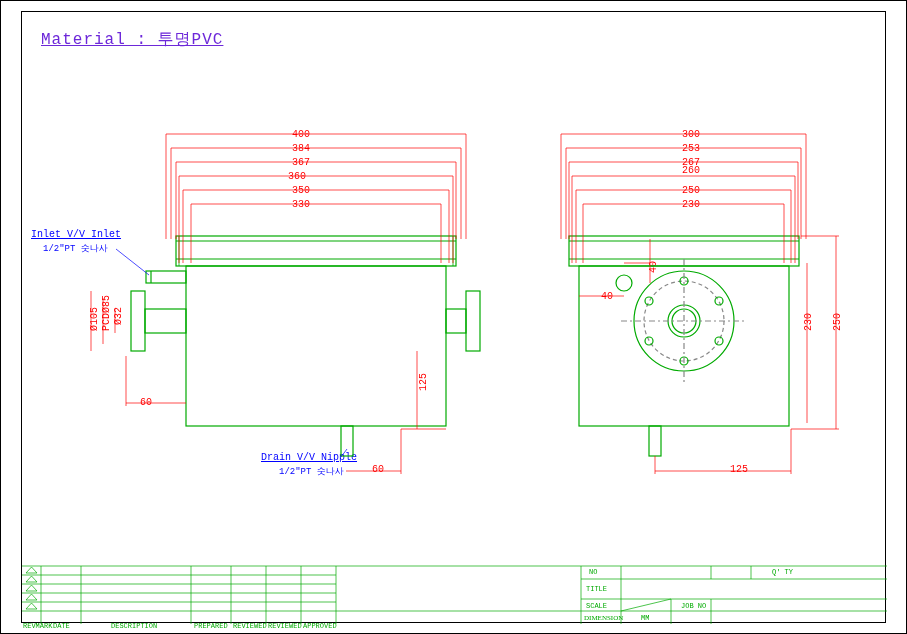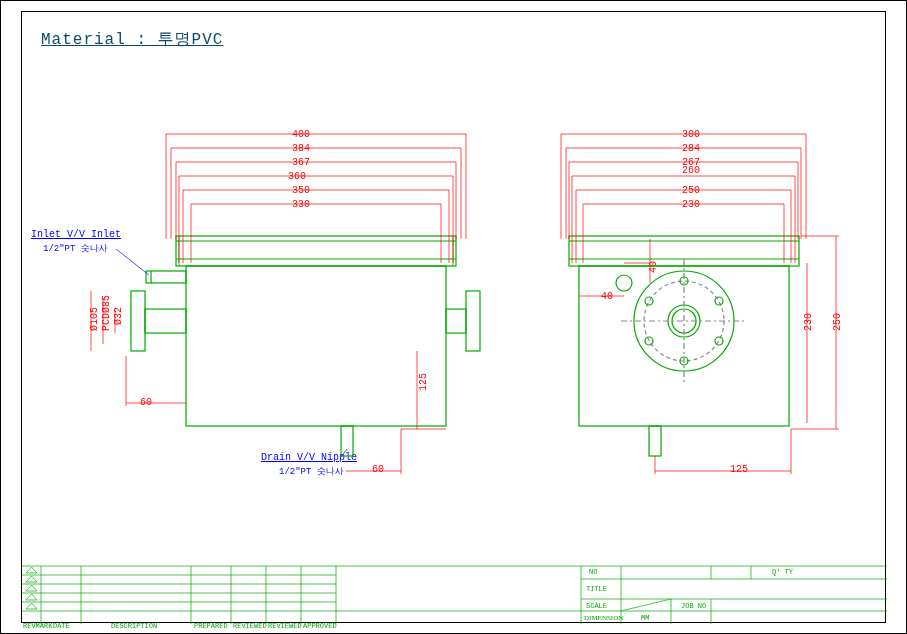--- a/index.html
+++ b/index.html
@@ -23,21 +23,21 @@
     right: 20px;
     bottom: 10px;
     border: 1px solid #000;
   }
   .title {
     position: absolute;
     top: 28px;
     left: 40px;
     font-size: 16px;
     font-family: "Courier New", monospace;
-    color: #0c4a6e;
+    color: #6d28d9;
     text-decoration: underline;
     letter-spacing: 1px;
   }
   .dim-text {
     position: absolute;
     color: #f00;
     font-size: 10px;
     text-align: center;
     white-space: nowrap;
   }
@@ -78,21 +78,21 @@
   <div class="title">Material : 투명PVC</div>
 
   <div class="dim-text" style="top:128px; left:270px; width:60px;">400</div>
   <div class="dim-text" style="top:142px; left:270px; width:60px;">384</div>
   <div class="dim-text" style="top:156px; left:270px; width:60px;">367</div>
   <div class="dim-text" style="top:170px; left:266px; width:60px;font-family:Liberation Mono, monospace;">360</div>
   <div class="dim-text" style="top:184px; left:270px; width:60px;">350</div>
   <div class="dim-text" style="top:198px; left:270px; width:60px;">330</div>
 
   <div class="dim-text" style="top:128px; left:660px; width:60px;">300</div>
-  <div class="dim-text" style="top:142px; left:660px; width:60px;">284</div>
+  <div class="dim-text" style="top:142px; left:660px; width:60px;">253</div>
   <div class="dim-text" style="top:156px; left:660px; width:60px;">267</div>
   <div class="dim-text" style="top:164px; left:660px; width:60px;">260</div>
   <div class="dim-text" style="top:184px; left:660px; width:60px;">250</div>
   <div class="dim-text" style="top:198px; left:660px; width:60px;">230</div>
 
   <div class="label" style="top:228px; left:30px;">Inlet V/V Inlet</div>
   <div class="sublabel" style="top:241px; left:42px;">1/2"PT 숫나사</div>
 
   <div class="label" style="top:451px; left:260px;">Drain V/V Nipple</div>
   <div class="sublabel" style="top:464px; left:278px;">1/2"PT 숫나사</div>

